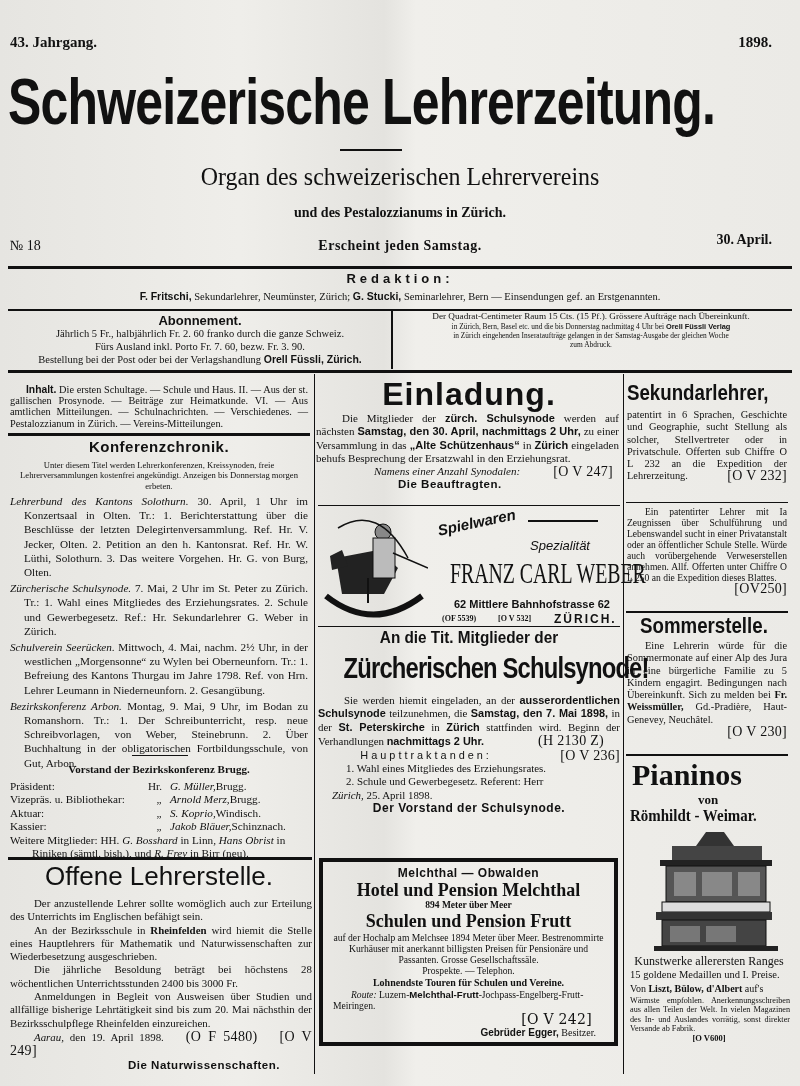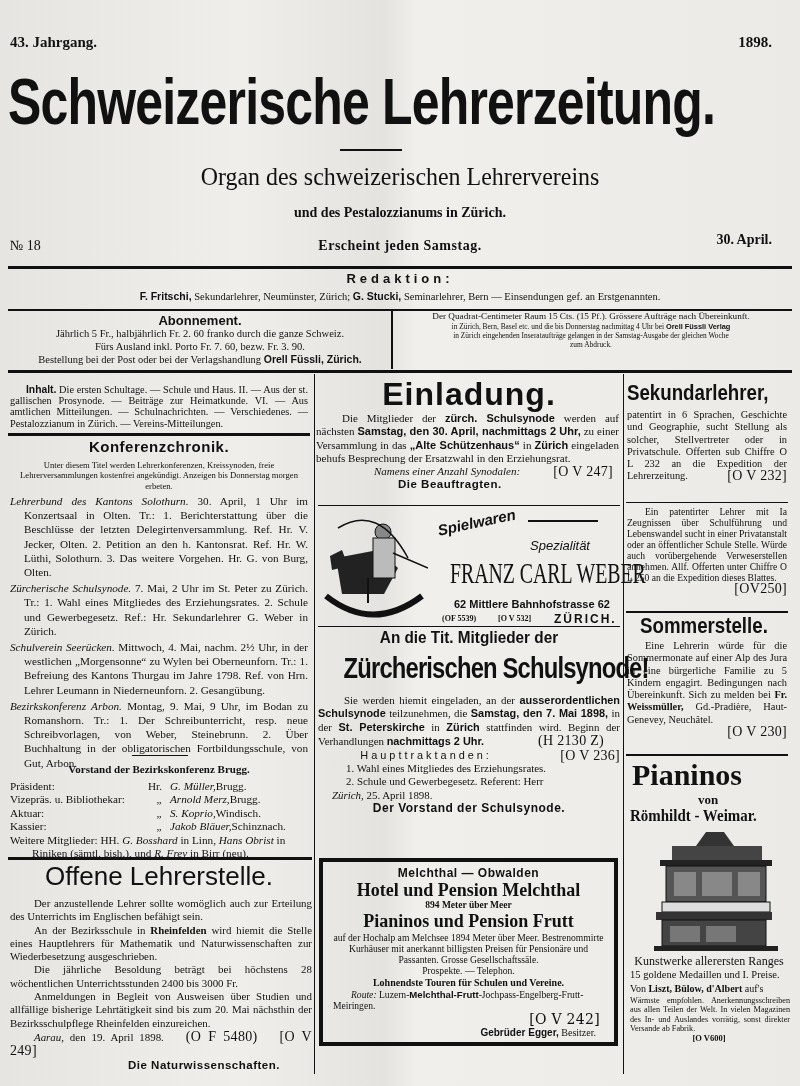--- a/index.html
+++ b/index.html
@@ -162,26 +162,26 @@
     <p style="padding-left:28px;">1. Wahl eines Mitgliedes des Erziehungsrates.</p>
     <p style="padding-left:28px;">2. Schule und Gewerbegesetz. Referent: Herr</p>
     <p style="padding-left:14px;"><span class="i">Zürich,</span><span> 25. April 1898.</span></p>
     <p class="c sans b" style="font-size:12px;letter-spacing:0.5px;">Der Vorstand der Schulsynode.</p>
   </div>
 
   <div class="abs c" style="left:319px;top:858px;width:291px;height:180px;border:4px solid #111;">
     <div class="sans b" style="font-size:12px;margin-top:4px;letter-spacing:0.5px;">Melchthal — Obwalden</div>
     <div class="serif b" style="font-size:18px;line-height:20px;">Hotel und Pension Melchthal</div>
     <div class="serif b" style="font-size:9.5px;">894 Meter über Meer</div>
-    <div class="serif b" style="font-size:18px;line-height:22px;">Pianinos und Pension Frutt</div>
+    <div class="serif b" style="font-size:18px;line-height:22px;">Schulen und Pension Frutt</div>
     <p class="serif" style="font-size:9.6px;line-height:11px;padding:0 6px;">auf der Hochalp am Melchsee 1894 Meter über Meer. Bestrenommirte Kurhäuser mit anerkannt billigsten Preisen für Pensionäre und Passanten. Grosse Gesellschaftssäle.</p>
     <p class="serif" style="font-size:9.6px;line-height:11px;">Prospekte. — Telephon.</p>
     <p class="serif b" style="font-size:10px;line-height:13px;">Lohnendste Touren für Schulen und Vereine.</p>
     <p class="serif" style="font-size:9.6px;line-height:11px;text-align:left;padding:0 8px 0 10px;"><span class="i" style="padding-left:18px;">Route:</span><span> Luzern-</span><b class="sans">Melchthal-Frutt</b><span>-Jochpass-Engelberg-Frutt-Meiringen.</span></p>
-    <p class="ref" style="text-align:right;padding-right:14px;">[O V 242]</p>
+    <p class="ref" style="text-align:right;padding-right:22px;">[O V 242]</p>
     <p class="serif" style="text-align:right;padding-right:18px;font-size:10px;"><b class="sans">Gebrüder Egger,</b><span> Besitzer.</span></p>
   </div>
 
   <div class="abs sans b" style="left:627px;top:380px;font-size:22px;transform:scaleX(0.85);transform-origin:left top;white-space:nowrap;">Sekundarlehrer,</div>
   <div class="abs j serif" style="left:627px;width:160px;top:409px;font-size:10.4px;line-height:12.3px;">
     <span>patentirt in 6 Sprachen, Geschichte und Geographie, sucht Stellung als solcher, Stellvertreter oder in Privatschule. Offerten sub Chiffre O L 232 an die Expedition der Lehrerzeitung.</span><span class="ref" style="float:right;">[O V 232]</span>
   </div>
   <div class="rule" style="left:626px;top:502px;width:162px;height:1px;"></div>
   <div class="abs j serif" style="left:627px;width:160px;top:506px;font-size:9.6px;line-height:11px;text-indent:18px;">
     <span>Ein patentirter Lehrer mit Ia Zeugnissen über Schulführung und Lebenswandel sucht in einer Privatanstalt oder an öffentlicher Schule Stelle. Würde auch vorübergehende Verweserstellen annehmen. Allf. Offerten unter Chiffre O L 250 an die Expedition dieses Blattes.</span><span class="ref" style="float:right;">[OV250]</span>

